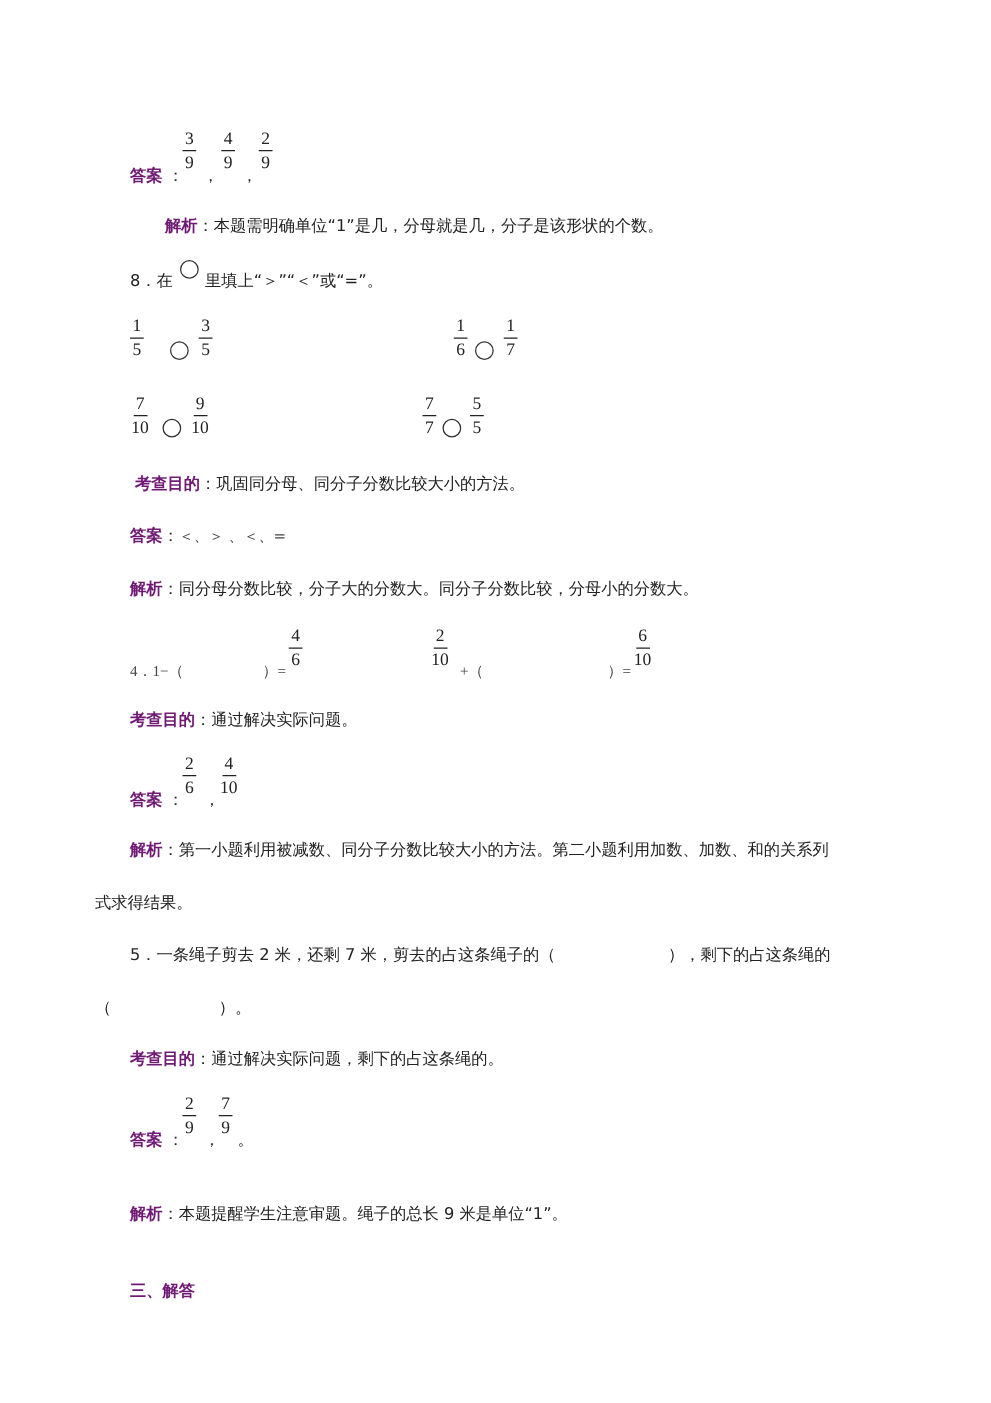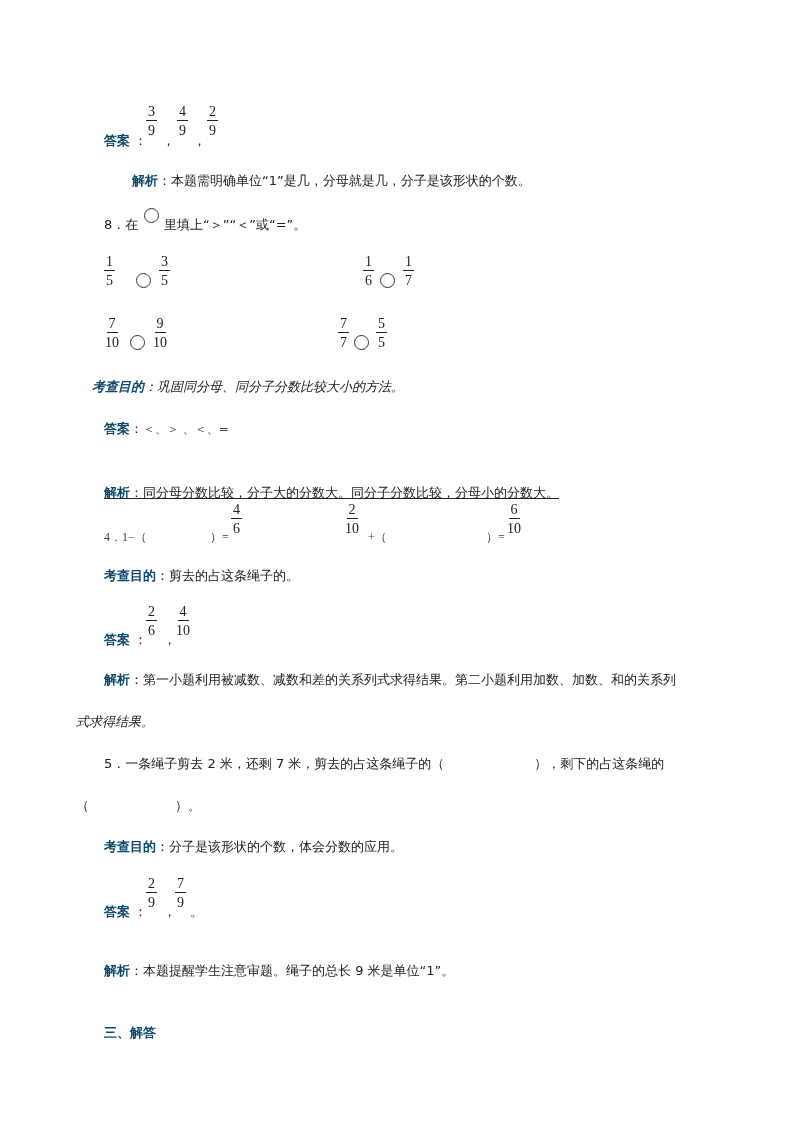--- a/index.html
+++ b/index.html
@@ -1,19 +1,19 @@
 <!DOCTYPE html>
 <html><head>
 <meta charset="utf-8">
 <style>
   html, body { margin:0; padding:0; background:#ffffff; }
   body { width:793px; height:1122px; position:relative; overflow:hidden;
          font-family:"DejaVu Sans","Liberation Sans",sans-serif; color:#222; font-size:13px; }
   .abs { position:absolute; white-space:nowrap; }
-  .b { font-weight:bold; color:#0c4a6e; }
+  .b { font-weight:bold; color:#701a75; }
   .frac { position:absolute; display:inline-flex; flex-direction:column; align-items:center;
           font-family:"Liberation Serif","DejaVu Serif",serif; font-size:14px; line-height:15px; color:#222; }
   .frac .num { padding:0 1px 1px 1px; border-bottom:1px solid #222; min-width:9px; text-align:center; }
   .frac .den { padding-top:2px; text-align:center; }
   .circ { position:absolute; width:15px; height:15px; border:1.3px solid #333; border-radius:50%; box-sizing:border-box; }
   .sm { font-size:12px; color:#444; }
   .serif { font-family:"Liberation Serif","DejaVu Serif",serif; }
 </style>
 </head>
 <body>
@@ -85,27 +85,27 @@
     <span class="num">7</span>
     <span class="den">7</span>
   </span>
   <span class="circ" style="left:354px;top:335px;"></span>
   <span class="frac" style="left:376px;top:316px;">
     <span class="num">5</span>
     <span class="den">5</span>
   </span>
 </div>
 
-<div class="abs" style="left:92px;top:378px;font-style:italic;">
+<div class="abs" style="left:108px;top:378px;">
   <span class="b">考查目的</span><span>：</span><span>巩固同分母、同分子分数比较大小的方法。</span>
 </div>
 <div class="abs" style="left:104px;top:420px;">
   <span class="b">答案</span><span>：</span><span class="sm">＜、＞ 、＜、=</span>
 </div>
-<div class="abs" style="left:104px;top:484px;text-decoration:underline;">
+<div class="abs" style="left:104px;top:462px;">
   <span class="b">解析</span><span>：</span><span>同分母分数比较，分子大的分数大。同分子分数比较，分母小的分数大。</span>
 </div>
 
 <div>
   <span class="abs sm serif" style="left:104px;top:529px;text-align:center;">4．1−（</span>
   <span class="abs" style="left:156px;top:524px;width:50px;height:16px;"></span>
   <span class="abs sm serif" style="left:210px;top:529px;">）=</span>
   <span class="frac" style="left:231px;top:502px;">
     <span class="num">4</span>
     <span class="den">6</span>
@@ -118,53 +118,53 @@
   <span class="abs sm serif" style="left:368px;top:529px;">+（</span>
   <span class="abs" style="left:392px;top:524px;width:90px;height:16px;"></span>
   <span class="abs sm serif" style="left:486px;top:529px;">）=</span>
   <span class="frac" style="left:507px;top:502px;">
     <span class="num">6</span>
     <span class="den">10</span>
   </span>
 </div>
 
 <div class="abs" style="left:104px;top:567px;">
-  <span class="b">考查目的</span><span>：</span><span>剪去的占这条绳子的。</span>
+  <span class="b">考查目的</span><span>：</span><span>通过解决实际问题。</span>
 </div>
 
 <div>
   <span class="abs b" style="left:104px;top:631px;">答案</span>
   <span class="abs" style="left:134px;top:631px;">：</span>
   <span class="frac" style="left:146px;top:604px;">
     <span class="num">2</span>
     <span class="den">6</span>
   </span>
   <span class="abs" style="left:163px;top:631px;">，</span>
   <span class="frac" style="left:176px;top:604px;">
     <span class="num">4</span>
     <span class="den">10</span>
   </span>
 </div>
 
 <div class="abs" style="left:104px;top:671px;">
-  <span class="b">解析</span><span>：</span><span>第一小题利用被减数、减数和差的关系列式求得结果。第二小题利用加数、加数、和的关系列</span>
+  <span class="b">解析</span><span>：</span><span>第一小题利用被减数、同分子分数比较大小的方法。第二小题利用加数、加数、和的关系列</span>
 </div>
-<div class="abs" style="left:76px;top:713px;font-style:italic;">式求得结果。</div>
+<div class="abs" style="left:76px;top:713px;">式求得结果。</div>
 
 <div>
   <span class="abs" style="left:104px;top:755px;">
     <span>5．一条绳子剪去 2 米，还剩 7 米，剪去的占这条绳子的（</span><span style="display:inline-block;width:90px;"></span><span>），剩下的占这条绳的</span>
   </span>
   <span class="abs" style="left:76px;top:797px;">
     <span>（</span><span style="display:inline-block;width:86px;"></span><span>）。</span>
   </span>
 </div>
 
 <div class="abs" style="left:104px;top:838px;">
-  <span class="b">考查目的</span><span>：</span><span>分子是该形状的个数，体会分数的应用。</span>
+  <span class="b">考查目的</span><span>：</span><span>通过解决实际问题，剩下的占这条绳的。</span>
 </div>
 
 <div>
   <span class="abs b" style="left:104px;top:903px;">答案</span>
   <span class="abs" style="left:134px;top:903px;">：</span>
   <span class="frac" style="left:146px;top:876px;">
     <span class="num">2</span>
     <span class="den">9</span>
   </span>
   <span class="abs" style="left:163px;top:903px;">，</span>

